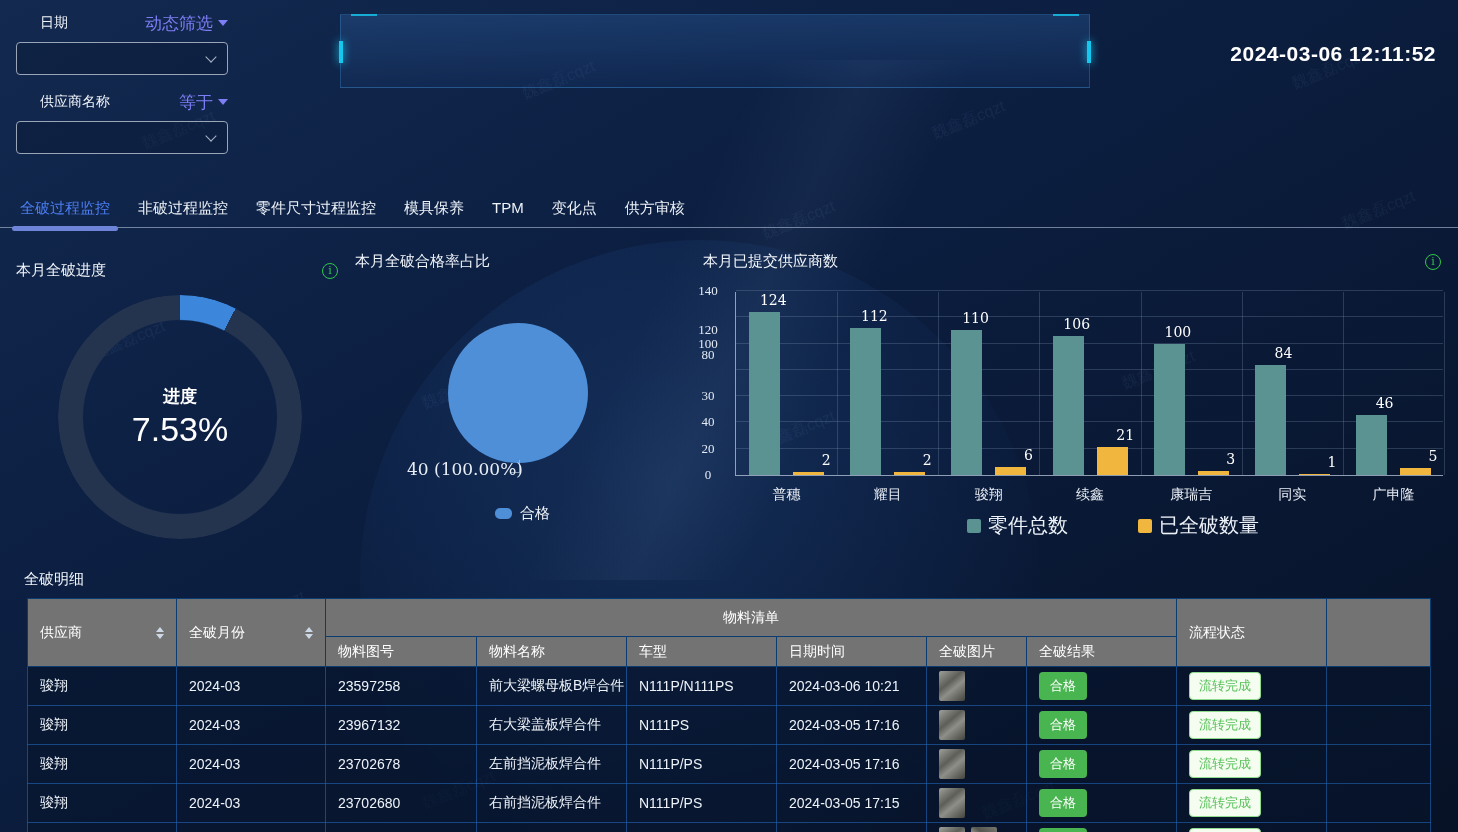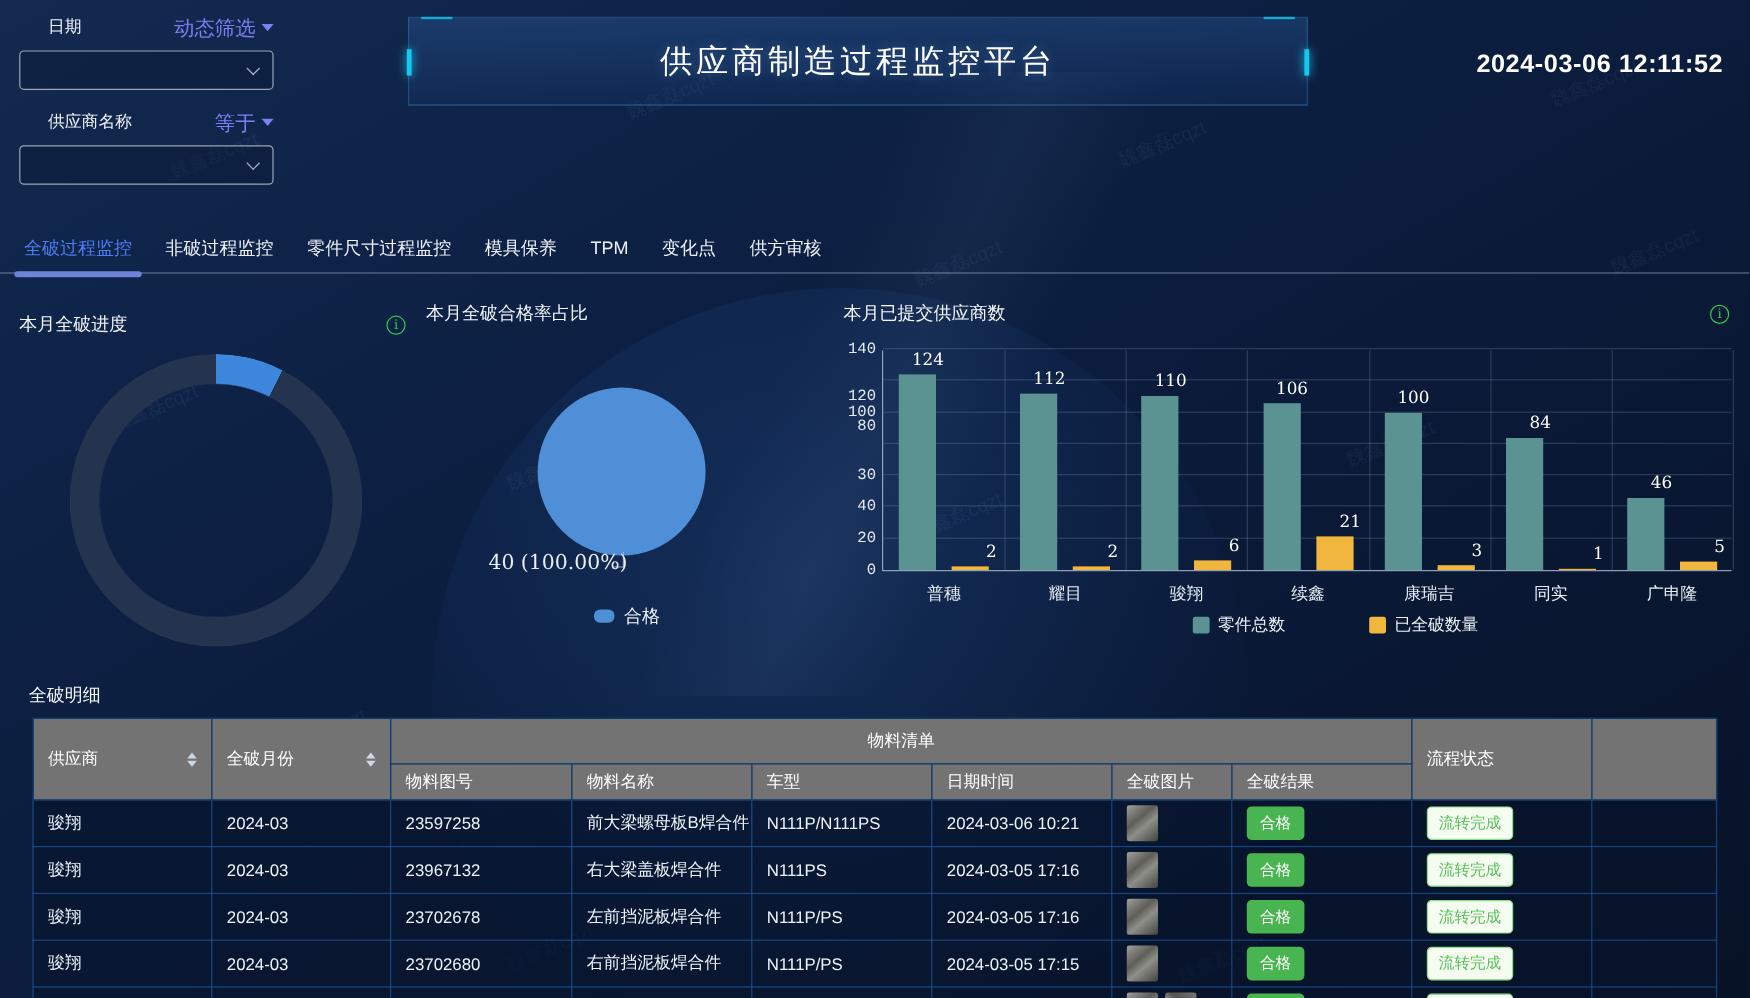--- a/index.html
+++ b/index.html
@@ -71,27 +71,27 @@
   .pie-swatch { width:17px; height:11px; border-radius:5px; background:#4f8fd8; }
   .pie-legend-text { font-size:15px; color:#eef3f9; }
 
   
   .panel-bar { position:absolute; left:698px; top:252px; width:752px; height:295px; }
   .panel-bar .head { display:flex; justify-content:space-between; align-items:center; padding-left:5px; padding-right:9px; }
   .bar-plot { position:absolute; left:37px; top:40px; width:708px; height:184px;
     border-left:1px solid rgba(175,190,210,.8); border-bottom:1px solid rgba(175,190,210,.8); }
   .gridline { position:absolute; left:0; width:100%; height:1px; background:rgba(120,142,172,.30); }
   .vline { position:absolute; top:0; bottom:0; width:1px; background:rgba(120,142,172,.30); }
-  .ytick { position:absolute; left:-50px; width:44px; text-align:right; font-size:13px; color:#e3eaf4;
-    font-family:Liberation Mono, monospace; line-height:14px;margin-top:11px; }
+  .ytick { position:absolute; left:-50px; width:44px; text-align:center; font-size:13px; color:#e3eaf4;
+    font-family:Liberation Serif, serif; line-height:14px;margin-top:11px; }
   .bar-rect { position:absolute; bottom:0; }
   .bar-vlabel { position:absolute; width:44px; text-align:right; font-size:14px; color:#fff; font-family:"DejaVu Serif", serif; }
   .bar-cat { position:absolute; top:194px; text-align:center; font-size:14px; color:#e9eef6; }
   .bar-legend { position:absolute; left:37px; top:260px; width:708px; display:flex; justify-content:center; gap:22px; }
-  .bar-legend-item { display:flex; align-items:center; gap:7px; font-size:14px; color:#eef3f9;padding-left:48px; }
+  .bar-legend-item { display:flex; align-items:center; gap:7px; font-size:20px; color:#eef3f9;padding-left:48px; }
   .bar-swatch { width:14px; height:14px; border-radius:2px; }
 
   
   .table-title { position:absolute; left:24px; top:570px; font-size:15px; color:#f2f6fb; }
   .grid-table { position:absolute; left:27px; top:598px; width:1403px; border-collapse:collapse; table-layout:fixed; }
   .grid-table th { background:#737373; border:1px solid #0a3c72; color:#fff; font-weight:400; font-size:14px; text-align:left; padding:0 0 0 12px; }
   .grid-table thead tr.r1 th { height:38px; }
   .grid-table thead tr.r2 th { height:30px; }
   .grid-table th.group { text-align:center; padding:0; }
   .grid-table th.center-v { vertical-align:middle; }
@@ -152,40 +152,43 @@
       </span>
   </div>
   <div class="select">
       <span class="sel-caret"></span>
     </div>
 </div>
 
 <div class="banner">
   <span class="tick l"></span>
   <span class="tick r"></span>
-  <div class="banner-title">供应商制造过程监控平台</div>
 </div>
 <div class="clock">2024-03-06 12:11:52</div>
 
 <div class="tabbar" id="tabbar">
     <div class="tab active">全破过程监控</div>
     <div class="tab">非破过程监控</div>
     <div class="tab">零件尺寸过程监控</div>
     <div class="tab">模具保养</div>
     <div class="tab">TPM</div>
     <div class="tab">变化点</div>
     <div class="tab">供方审核</div>
   </div>
 
 <div class="panel-progress">
   <div class="head">
     <span class="panel-title">本月全破进度</span>
     <span class="info-icon">i</span>
   </div>
   <div class="donut" id="donut" style="background: conic-gradient(rgb(60, 135, 220) 0deg, rgb(60, 135, 220) 27.108deg, rgb(36, 52, 79) 27.108deg, rgb(36, 52, 79) 360deg);"></div>
+  <div class="donut-center">
+    <div class="donut-label">进度</div>
+    <div class="donut-value">7.53%</div>
+  </div>
 </div>
 
 <div class="panel-pie">
   <span class="panel-title">本月全破合格率占比</span>
   <div class="pie-circle"></div>
   <div class="pie-conn-v"></div>
   <div class="pie-conn-h"></div>
   <div class="pie-dlabel">40 (100.00%)</div>
   <div class="pie-legend">
     <span class="pie-swatch"></span>

